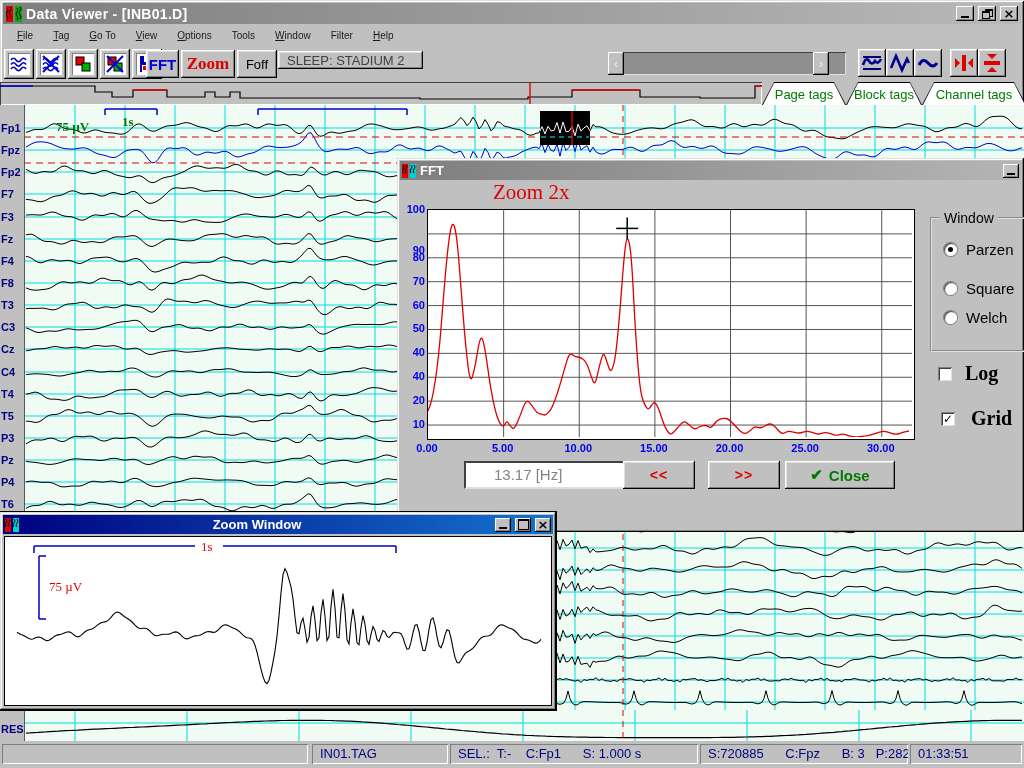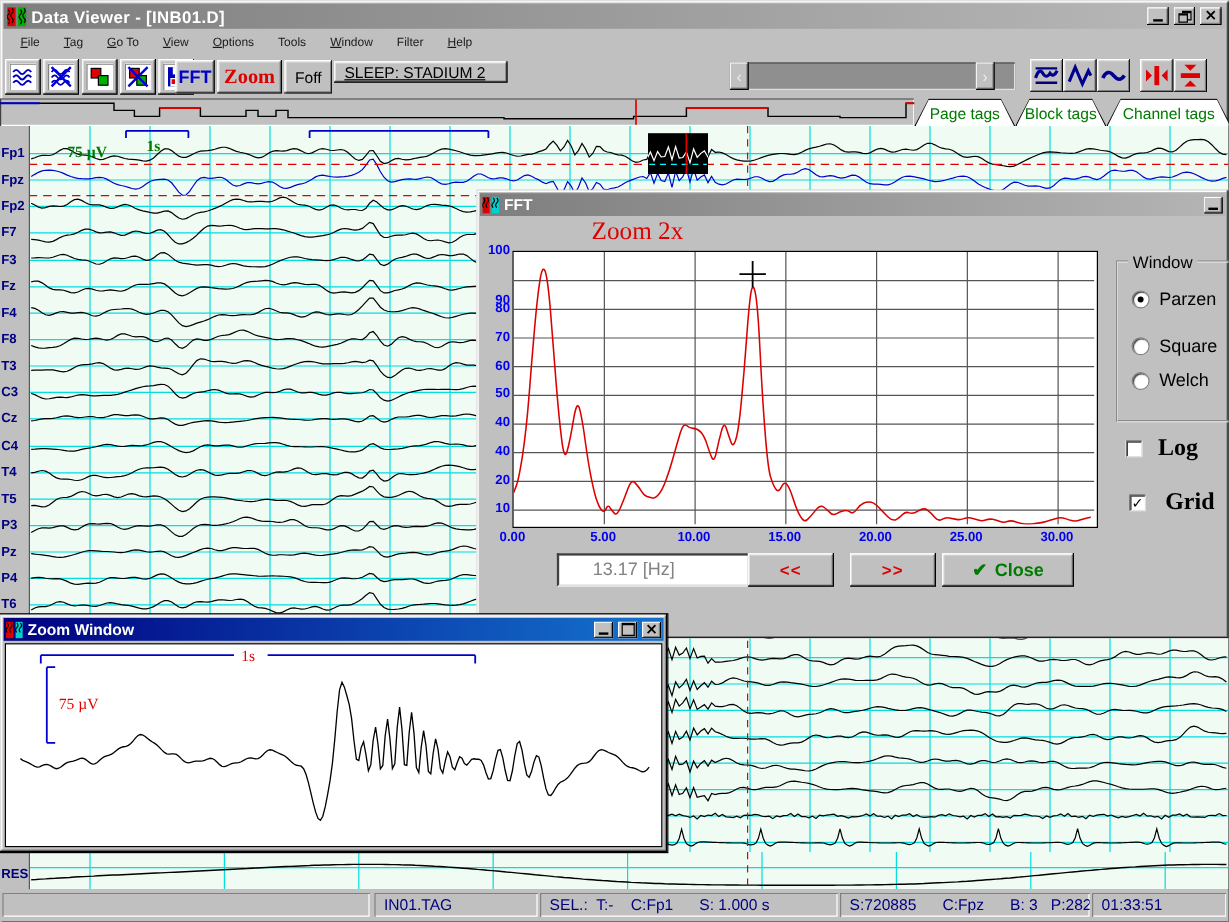--- a/index.html
+++ b/index.html
@@ -26,21 +26,21 @@
   .menu-item{padding:2px 10px 3px 10px;font-size:10px;color:#1a1a1a;}
   
   .toolbar{position:absolute;left:0;top:46px;width:1024px;height:36px;}
   .tbtn{position:absolute;top:3px;width:30px;height:30px;background:#c0c0c0;display:flex;align-items:center;justify-content:center;}
   .iconbox{width:22px;height:22px;background:#fff;box-shadow:inset 1px 1px 0 #808080, inset -1px -1px 0 #fff;display:flex;align-items:center;justify-content:center;}
   .txtbtn{position:absolute;top:4px;height:28px;background:#c0c0c0;display:flex;align-items:center;justify-content:center;}
   .fft-label{color:#0000cc;font-weight:bold;font-size:15px;}
   .zoom-label{color:#dd0000;font-weight:bold;font-size:17px;font-family:"Liberation Serif",serif;}
   .foff-label{color:#000;font-size:13px;}
   .sleep-box{position:absolute;left:278px;top:5px;width:136px;height:18px;background:#c0c0c0;display:flex;align-items:center;
-    padding-left:9px;font-size:13px;color:#000000;text-decoration:underline;}
+    padding-left:9px;font-size:13px;color:#404040;}
   .tb-scroll{position:absolute;left:608px;top:6px;width:238px;height:23px;background:#8f8f8f;
     box-shadow:inset 1px 1px 0 #404040, inset -1px -1px 0 #dfdfdf;}
   .tb-arrow{position:absolute;top:0;width:16px;height:23px;background:#c0c0c0;display:flex;align-items:center;justify-content:center;
     color:#ececec;font-size:13px;box-shadow:inset -1px -1px 0 #000, inset 1px 1px 0 #fff, inset -2px -2px 0 #808080;}
   
   .tagsrow{position:absolute;left:0;top:82px;width:1024px;height:23px;}
   .hypno{position:absolute;left:0;top:0;width:762px;height:23px;background:#c0c0c0;
     box-shadow:inset 1px 1px 0 #404040, inset -1px -1px 0 #fff;}
   .tabs{position:absolute;left:762px;top:0;right:0;height:23px;display:flex;}
   .tab{position:relative;height:23px;background:#000;clip-path:polygon(12px 0,calc(100% - 12px) 0,100% 100%,0 100%);flex:none;}
@@ -49,21 +49,21 @@
     display:flex;align-items:center;justify-content:center;color:#007a00;font-size:13px;}
   .tab.active .tab-in{background:#ffffff;}
   
   .eeg-svg{position:absolute;left:0;top:105px;z-index:0;}
   .channel-strip{position:absolute;left:0;top:105px;width:24px;height:636px;background:#c0c0c0;border-right:1px solid #556;z-index:1;}
   .ch-label{position:absolute;left:1px;width:22px;font:bold 11px "Liberation Sans",sans-serif;color:#000080;}
   
   .win{position:absolute;background:#c0c0c0;box-shadow:inset -1px -1px 0 #000, inset 1px 1px 0 #dfdfdf, inset -2px -2px 0 #808080, inset 2px 2px 0 #fff;}
   .wtitle{position:absolute;left:3px;top:3px;right:3px;height:19px;display:flex;align-items:center;gap:4px;padding:0 2px;}
   .wtitle.inactive{background:linear-gradient(90deg,#7e7e7e,#b5b5b5);}
-  .wtitle.active{background:linear-gradient(90deg,#000080,#1473cf);}
+  .wtitle.active{background:linear-gradient(90deg,#000080,#1473cf);text-align:center;}
   .wtitle .t{flex:1;color:#fff;font-weight:bold;font-size:13px;}
   
   .fft-win{left:397px;top:158px;width:627px;height:374px;z-index:2;overflow:hidden;}
   .zoom2x{position:absolute;left:96px;top:22px;font:21px "Liberation Serif",serif;color:#e00000;}
   .fft-plot{position:absolute;left:30px;top:51px;width:486px;height:229px;background:#fff;border:1px solid #000;}
   .ytick{position:absolute;width:26px;text-align:right;font:bold 11px "Liberation Sans",sans-serif;color:#0000ee;}
   .xtick{position:absolute;width:40px;text-align:center;font:bold 11px "Liberation Sans",sans-serif;color:#0000ee;}
   .groupbox{position:absolute;left:533px;top:59px;width:220px;height:131px;border:2px groove #dfdfdf;}
   .gb-label{position:absolute;left:8px;top:-9px;background:#c0c0c0;padding:0 4px;font-size:14px;color:#000;}
   .radio-row{position:absolute;left:12px;display:flex;align-items:center;gap:9px;}

